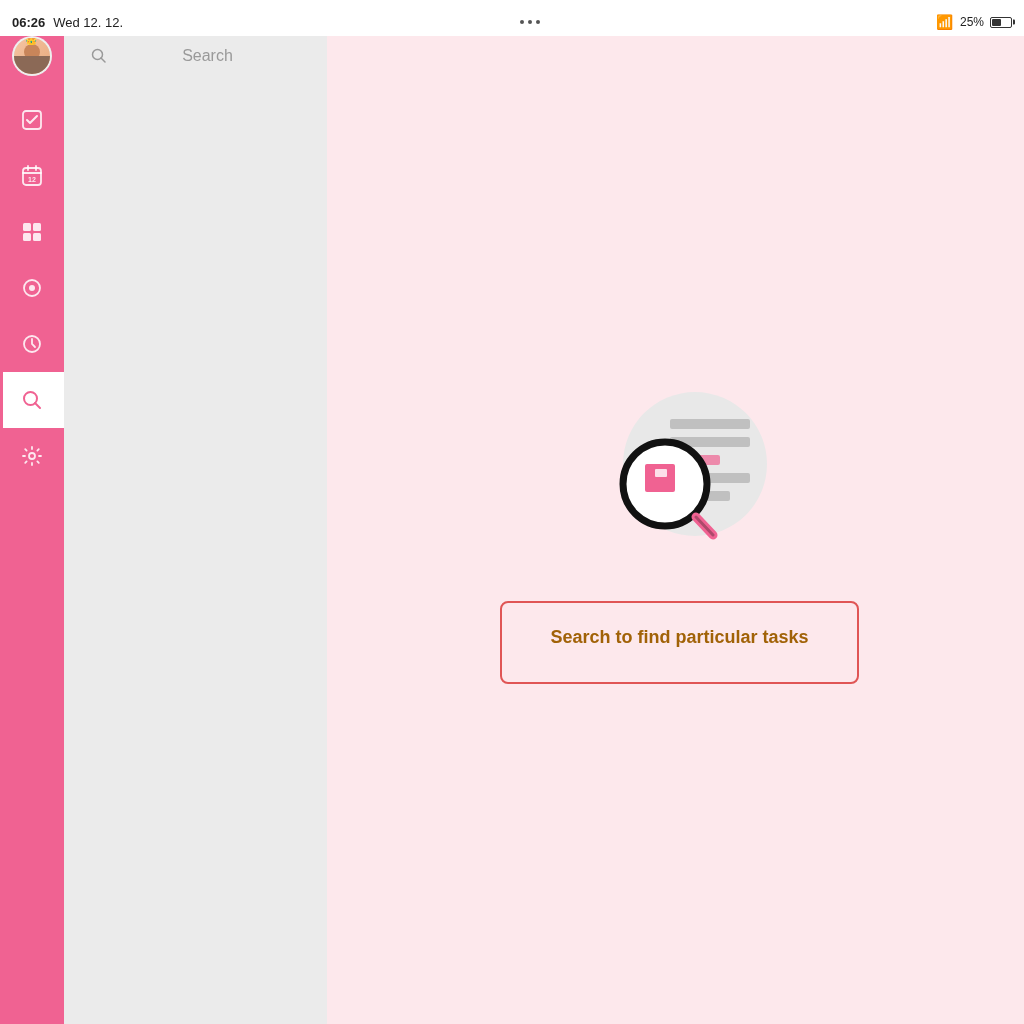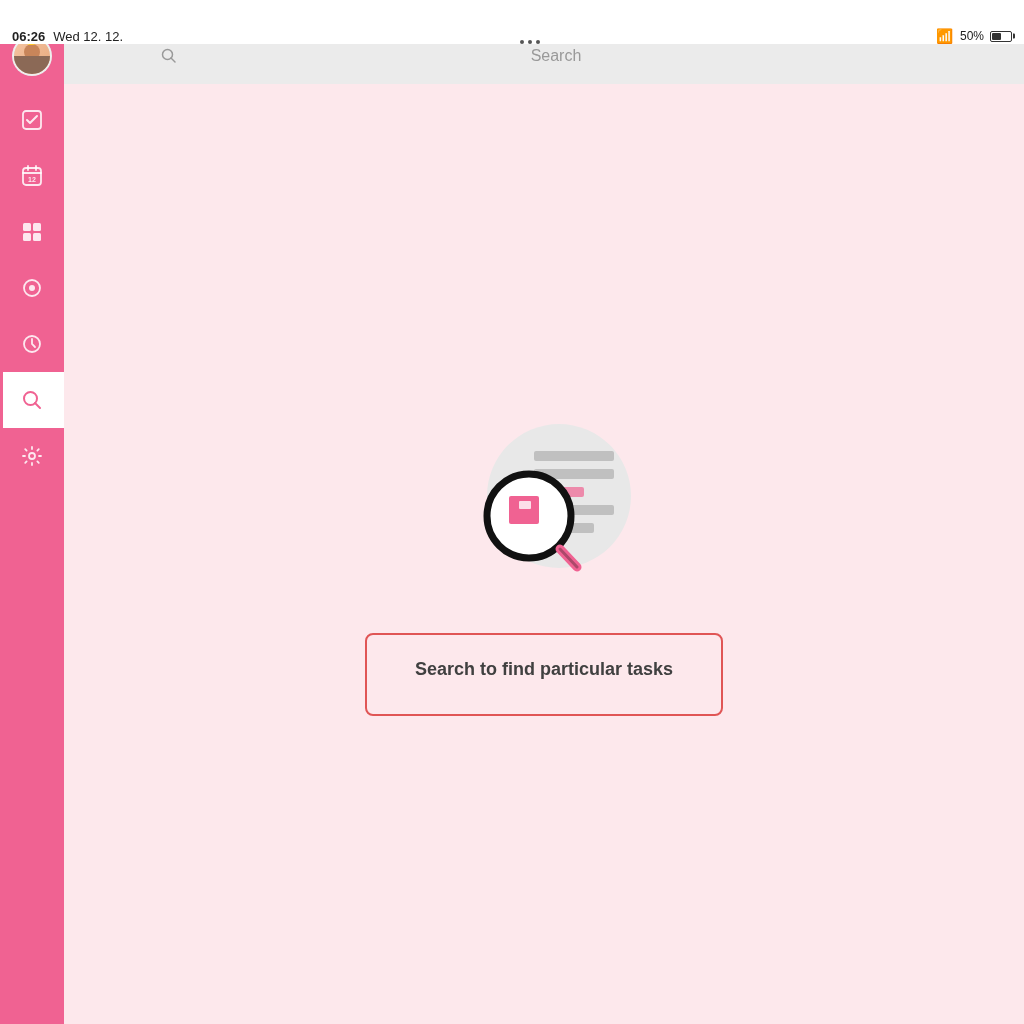--- a/index.html
+++ b/index.html
@@ -7,25 +7,25 @@
       width: 1024px;
       height: 1024px;
       overflow: hidden;
       font-family: -apple-system, BlinkMacSystemFont, 'Helvetica Neue', sans-serif;
       background: #fff;
     }
 
     
     .status-bar {
       position: absolute;
-      top: 16px; left: 0; right: 0;
+      top: 8px; left: 0; right: 0;
       height: 28px;
       background: #fff;
       display: flex;
-      align-items: flex-end;
+      align-items: center;
       justify-content: space-between;
       padding: 0 12px;
       z-index: 100;
     }
     .status-left {
       display: flex;
       align-items: center;
       gap: 8px;
     }
     .status-time {
@@ -182,21 +182,21 @@
       bottom: 0;
       width: 3px;
       background: #F06292;
     }
 
     
     .main-content {
       flex: 1;
       background: #FDE8EC;
       display: flex;
-      flex-direction: column;
+      flex-direction: row;
       gap: 8px;
     }
 
     
     .search-bar-container {
       background: #EBEBEB;
       padding: 10px 16px;
     }
     .search-bar {
       background: #EBEBEB;
@@ -248,21 +248,21 @@
     .empty-text-block {
       border: 2px solid #e05555;
       border-radius: 8px;
       padding: 24px 48px;
       text-align: center;
       background: transparent;
     }
     .empty-title {
       font-size: 18px;
       font-weight: 600;
-      color: #404040;
+      color: #a16207;
       margin-bottom: 10px;
     }
     .empty-subtitle {
       font-size: 15px;
       color: #999;
       line-height: 1.5;
     }
   </style>
 </head>
 <body>
@@ -272,21 +272,21 @@
     <span class="status-time">06:26</span>
     <span class="status-date">Wed 12. 12.</span>
   </div>
   <div class="status-center">
     <span class="status-dot"></span>
     <span class="status-dot"></span>
     <span class="status-dot"></span>
   </div>
   <div class="status-right">
     <span class="wifi-icon">📶</span>
-    <span class="battery-text">50%</span>
+    <span class="battery-text">25%</span>
     <span class="battery-icon">
       <span class="battery-fill"></span>
     </span>
   </div>
 </div>
 
 <div class="app-container">
 
   <div class="sidebar">
 

